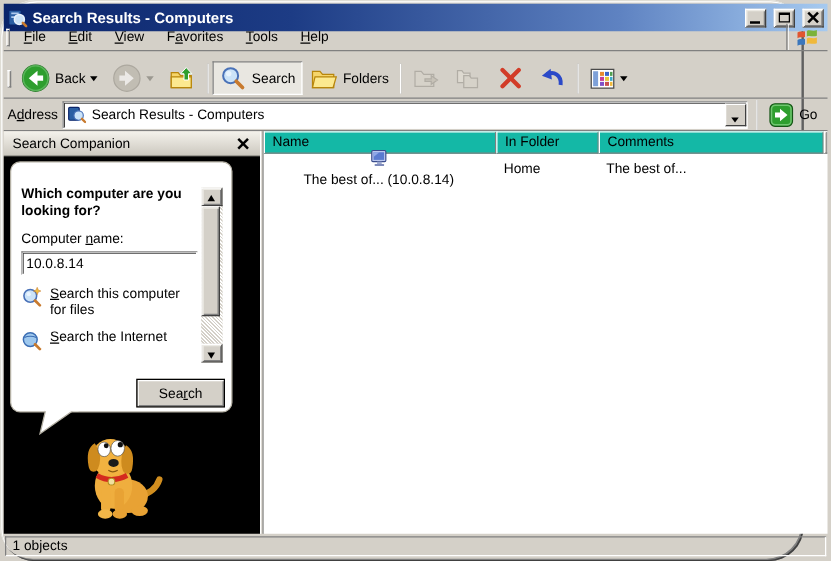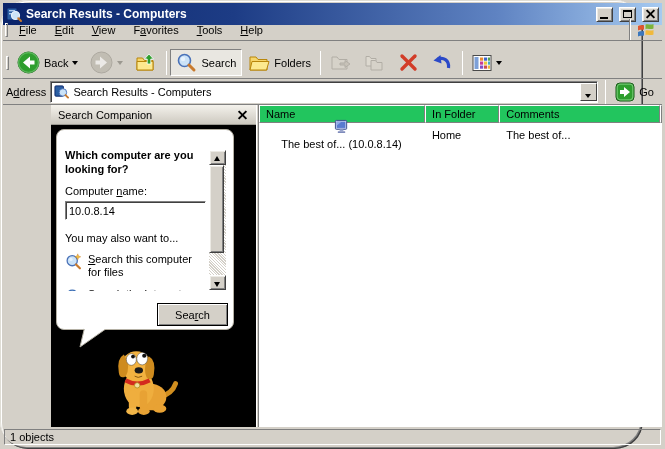--- a/index.html
+++ b/index.html
@@ -49,21 +49,21 @@
     border:1px solid; border-color:#808080 #fff #fff #808080;
     box-shadow: inset 1px 1px 0 #404040; padding-left:3px; }
   .combo-drop { margin-left:auto; width:17px; height:18px; background:#D4D0C8;
     border:1px solid; border-color:#fff #404040 #404040 #fff; position:relative; }
   .combo-drop .dd { position:absolute; left:4px; top:6px; }
   .go-btn { display:flex; align-items:center; gap:4px; padding:1px 5px 1px 2px; height:24px; cursor:default; }
 
   
   .main { position:absolute; left:3px; top:105px; width:659px; height:322px; display:flex; }
 
-  .left-panel { width:205px; display:flex; flex-direction:column;margin-left:48px; }
+  .left-panel { width:205px; display:flex; flex-direction:column; }
   .sc-header { height:20px; background:linear-gradient(#F4F2EC,#CDC9C0);
     display:flex; align-items:center; padding:0 7px;
     border-bottom:1px solid #9c9a92; flex:0 0 auto; }
   .sc-title { flex:1; }
   .sc-close { position:relative; width:14px; height:14px; cursor:default; }
   .sc-close .x1,.sc-close .x2 { position:absolute; left:2px; top:6px; width:11px; height:2px; background:#000; }
   .sc-close .x1 { transform:rotate(45deg);} .sc-close .x2 { transform:rotate(-45deg);}
   .sc-body { flex:1; background:#000; position:relative; overflow:hidden; }
 
   .sc-card { position:absolute; left:5px; top:4px; width:178px; height:201px;
@@ -97,21 +97,21 @@
   .sc-search-btn { position:absolute; left:100px; top:173px; width:71px; height:23px;
     background:#D4D0C8; border:1px solid #000; font:11px "Liberation Sans",sans-serif;
     box-shadow: inset 1px 1px 0 #fff, inset -1px -1px 0 #808080; cursor:default; }
 
   .sc-dog { position:absolute; left:42px; top:218px; }
 
   .panel-divider { width:3px; background:#D4D0C8; border-left:1px solid #fff; border-right:1px solid #808080; }
 
   .listview { flex:1; background:#fff; display:flex; flex-direction:column; overflow:hidden; }
   .lv-header { display:flex; height:18px; flex:0 0 auto; }
-  .lv-h-cell { background:#22c55e; border:1px solid; border-color:#fff #808080 #808080 #fff;
+  .lv-h-cell { background:#14b8a6; border:1px solid; border-color:#fff #808080 #808080 #fff;
     padding:2px 6px 0; white-space:nowrap; overflow:hidden; cursor:default; }
   .w-name { width:186px; } .w-folder { width:82px; } .w-comments { width:180px; }
   .lv-h-fill { flex:1; background:#D4D0C8; border:1px solid; border-color:#fff #808080 #808080 #fff; }
   .lv-row { display:flex; align-items:center; height:17px; margin-top:3px; }
   .lv-cell { padding:0 6px; white-space:nowrap; overflow:hidden;flex-direction:column; }
   .lv-name-cell { display:flex; align-items:center; gap:4px; padding-left:4px; }
 
   
   .statusbar { position:absolute; left:3px; top:427px; width:659px; height:19px; padding:2px 1px 1px; }
   .status-cell { height:100%; border:1px solid; border-color:#808080 #fff #fff #808080; padding:1px 5px; }
@@ -294,21 +294,20 @@
             <div class="x2"></div>
         </div>
       </div>
       <div class="sc-body">
 
         <div class="sc-card">
           <div class="sc-viewport">
             <div class="sc-heading">Which computer are you looking for?</div>
             <div class="sc-label">Computer <u>n</u>ame:</div>
             <input class="sc-input" type="text" value="10.0.8.14" style="">
-            <div class="sc-also">You may also want to...</div>
 
             <div class="sc-link">
               <svg class="icon" width="17" height="17" viewBox="0 0 20 20">
                 <circle cx="8.5" cy="9" r="6" fill="#CBE3F8" stroke="#4A72B8" stroke-width="1.5"></circle>
                 <circle cx="7" cy="7.5" r="2" fill="#EAF4FD"></circle>
                 <line x1="13" y1="13.5" x2="17.5" y2="18" stroke="#C87A2E" stroke-width="2.6" stroke-linecap="round"></line>
                 <polygon points="15,1 16,3.5 18.5,4.5 16,5.5 15,8 14,5.5 11.5,4.5 14,3.5" fill="#F0C040" stroke="#C87A2E" stroke-width="0.5"></polygon>
               </svg>
               <div class="sc-link-text"><u>S</u>earch this computer for files</div>
             </div>

